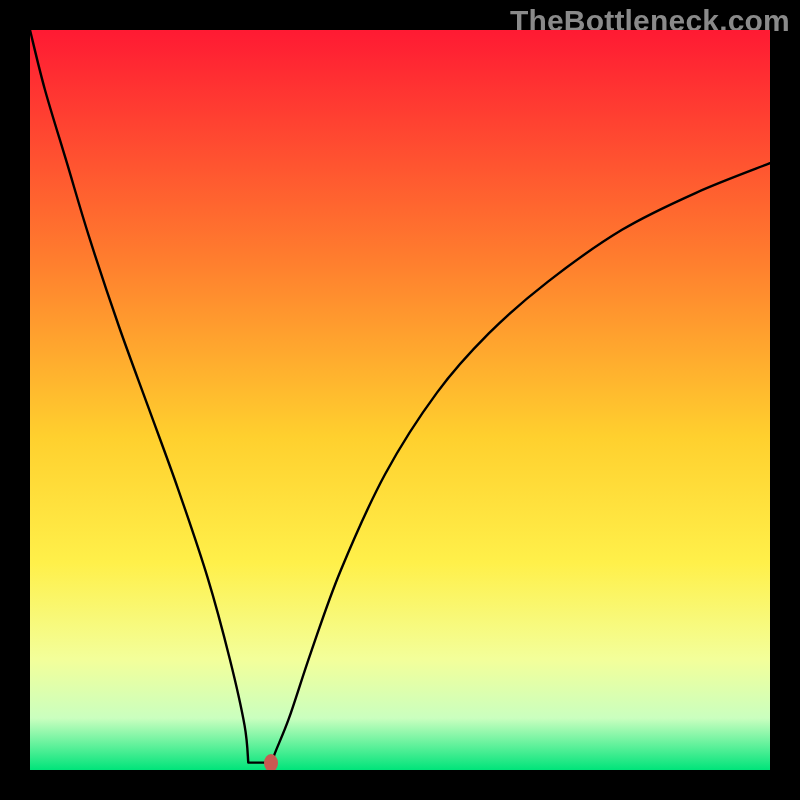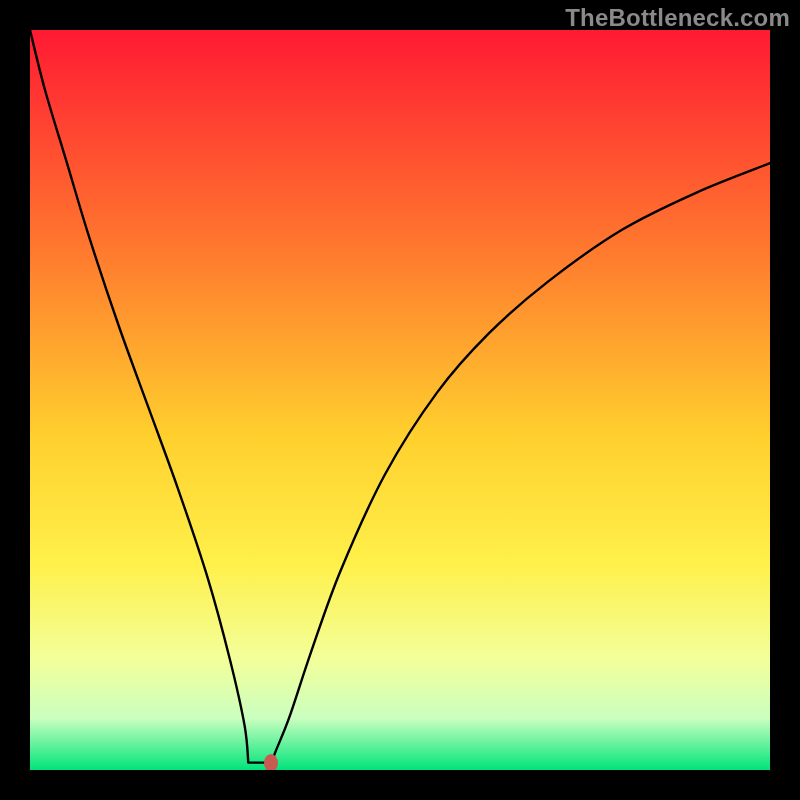--- a/index.html
+++ b/index.html
@@ -38,21 +38,21 @@
     left: 0;
     top: 0;
     width: 100%;
     height: 100%;
   }
   .watermark {
     position: absolute;
     top: 4px;
     right: 10px;
     font-family: Arial, Helvetica, sans-serif;
-    font-size: 24px;
+    font-size: 30px;
     font-weight: 600;
     color: #8a8a8a;
     letter-spacing: 0.2px;
   }
   .marker {
     position: absolute;
     width: 14px;
     height: 18px;
     border-radius: 50%;
     background: #c85a52;

